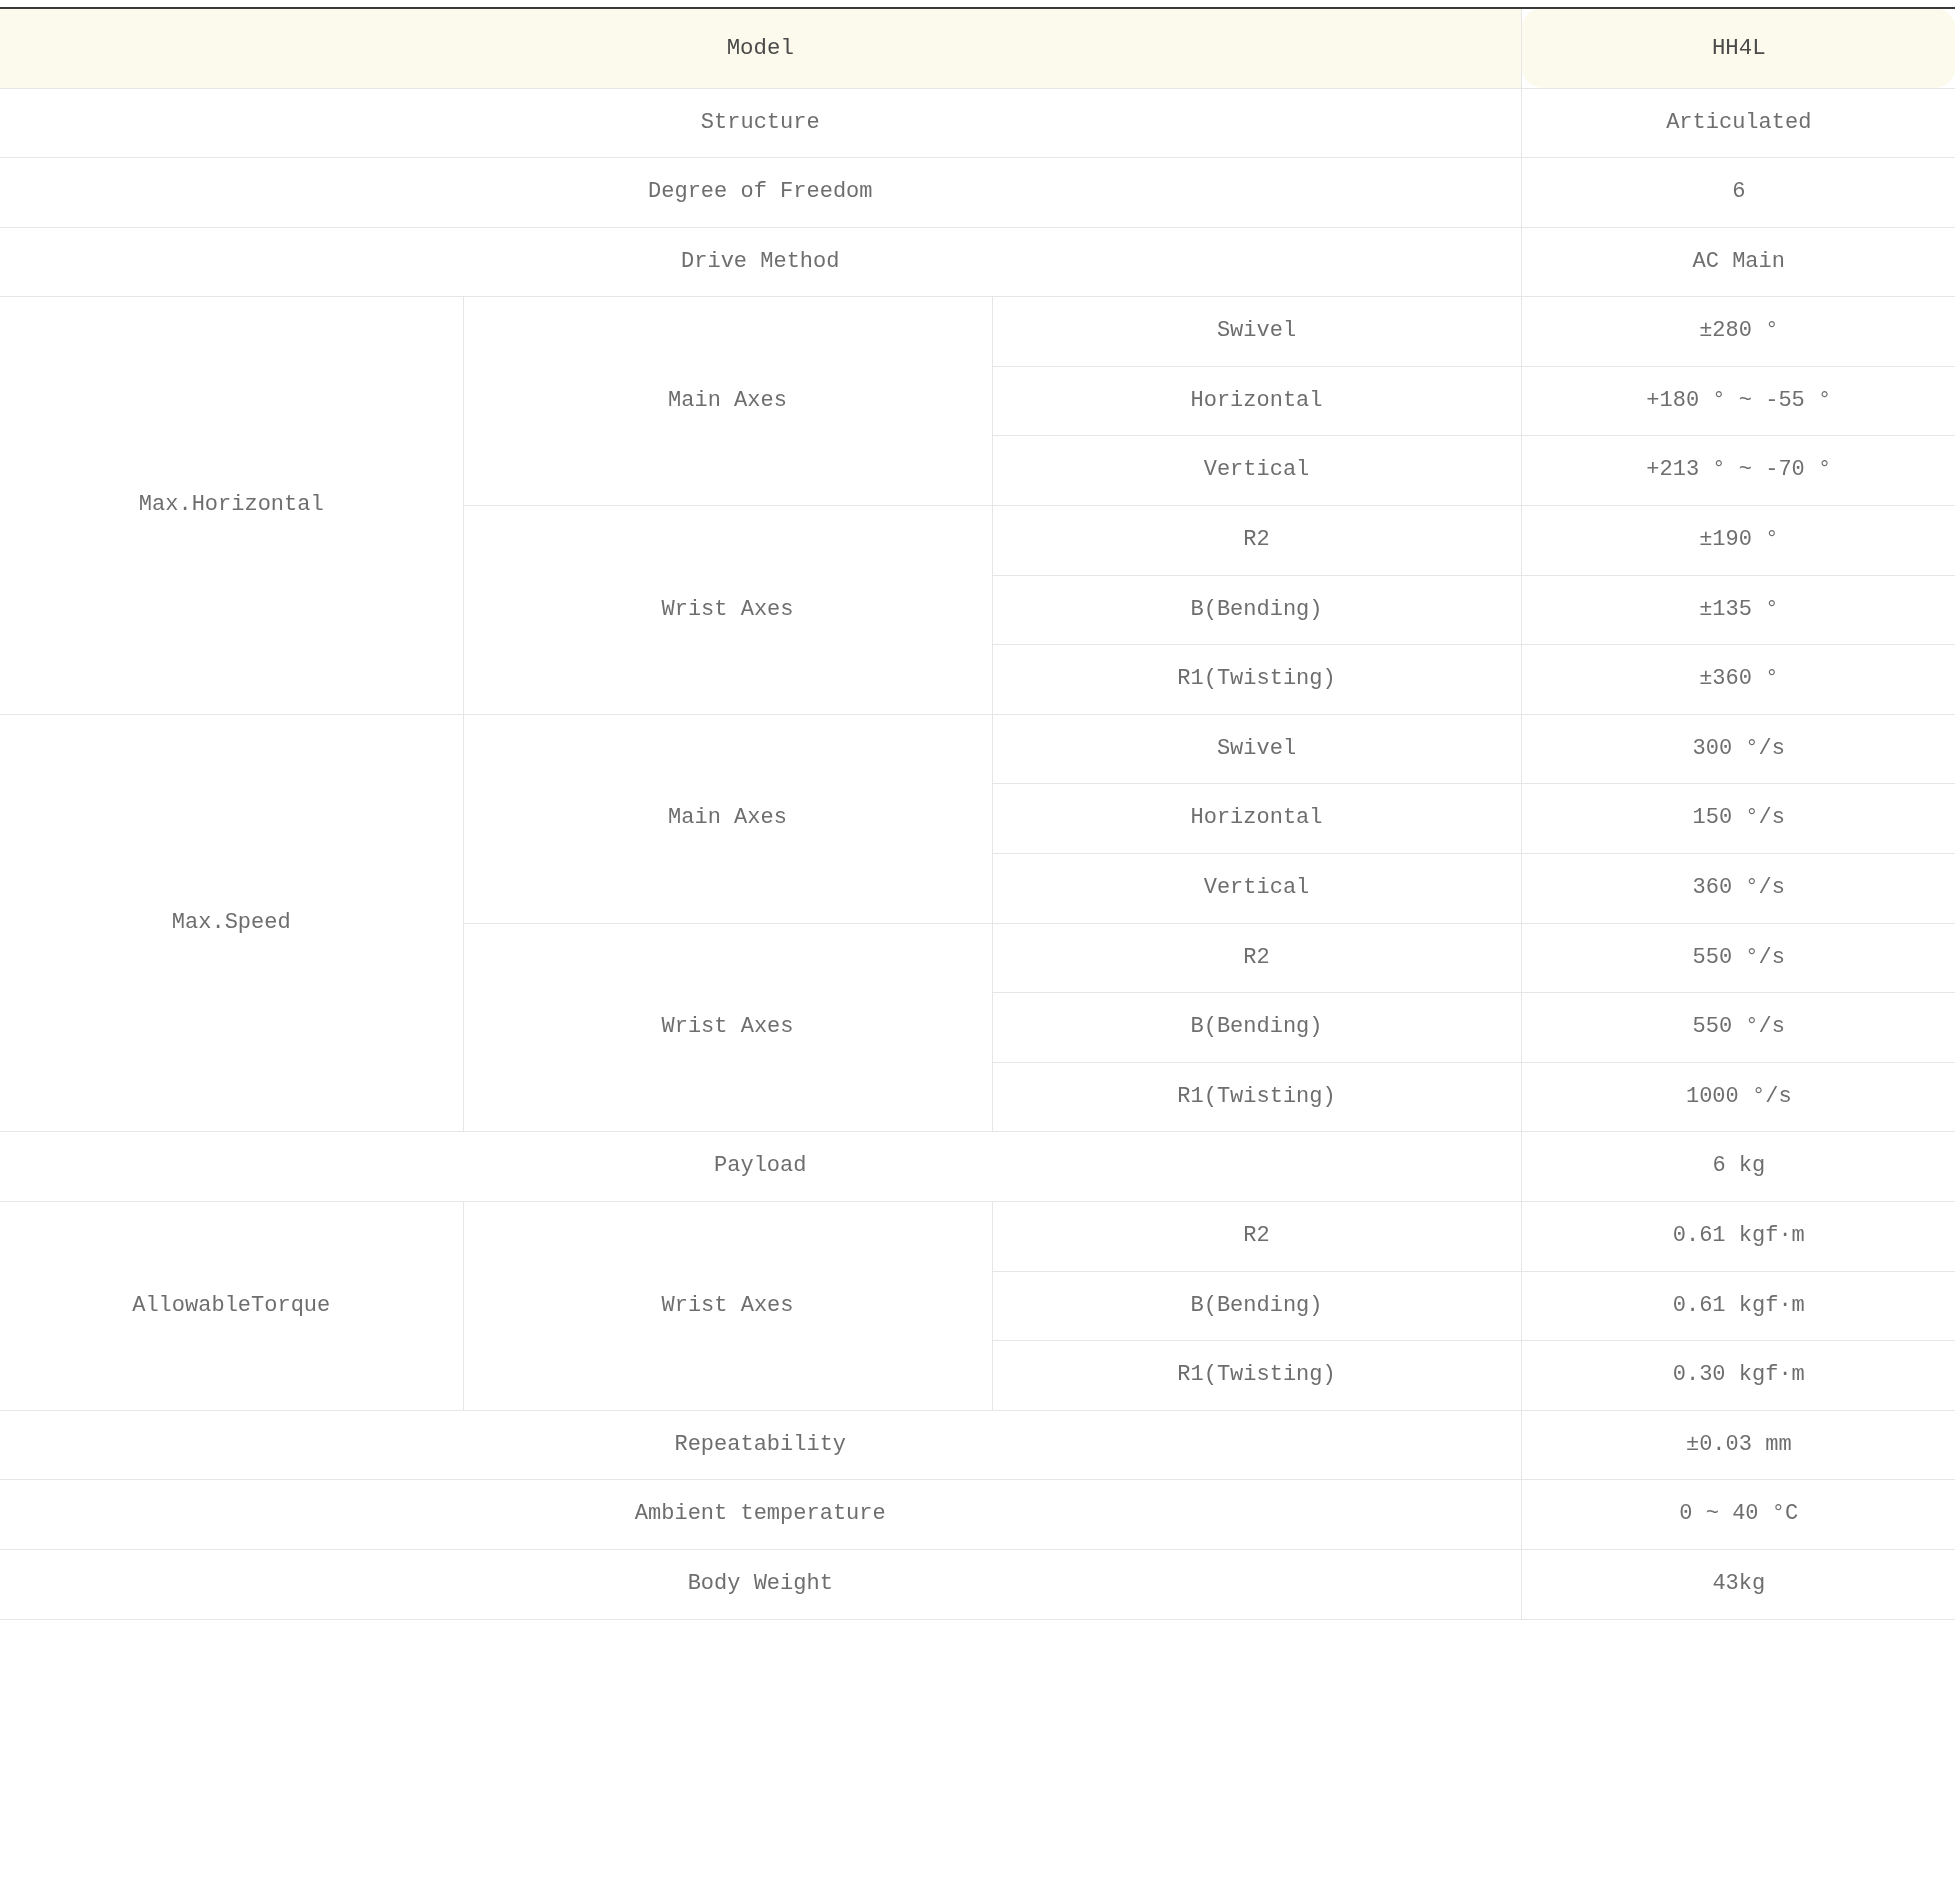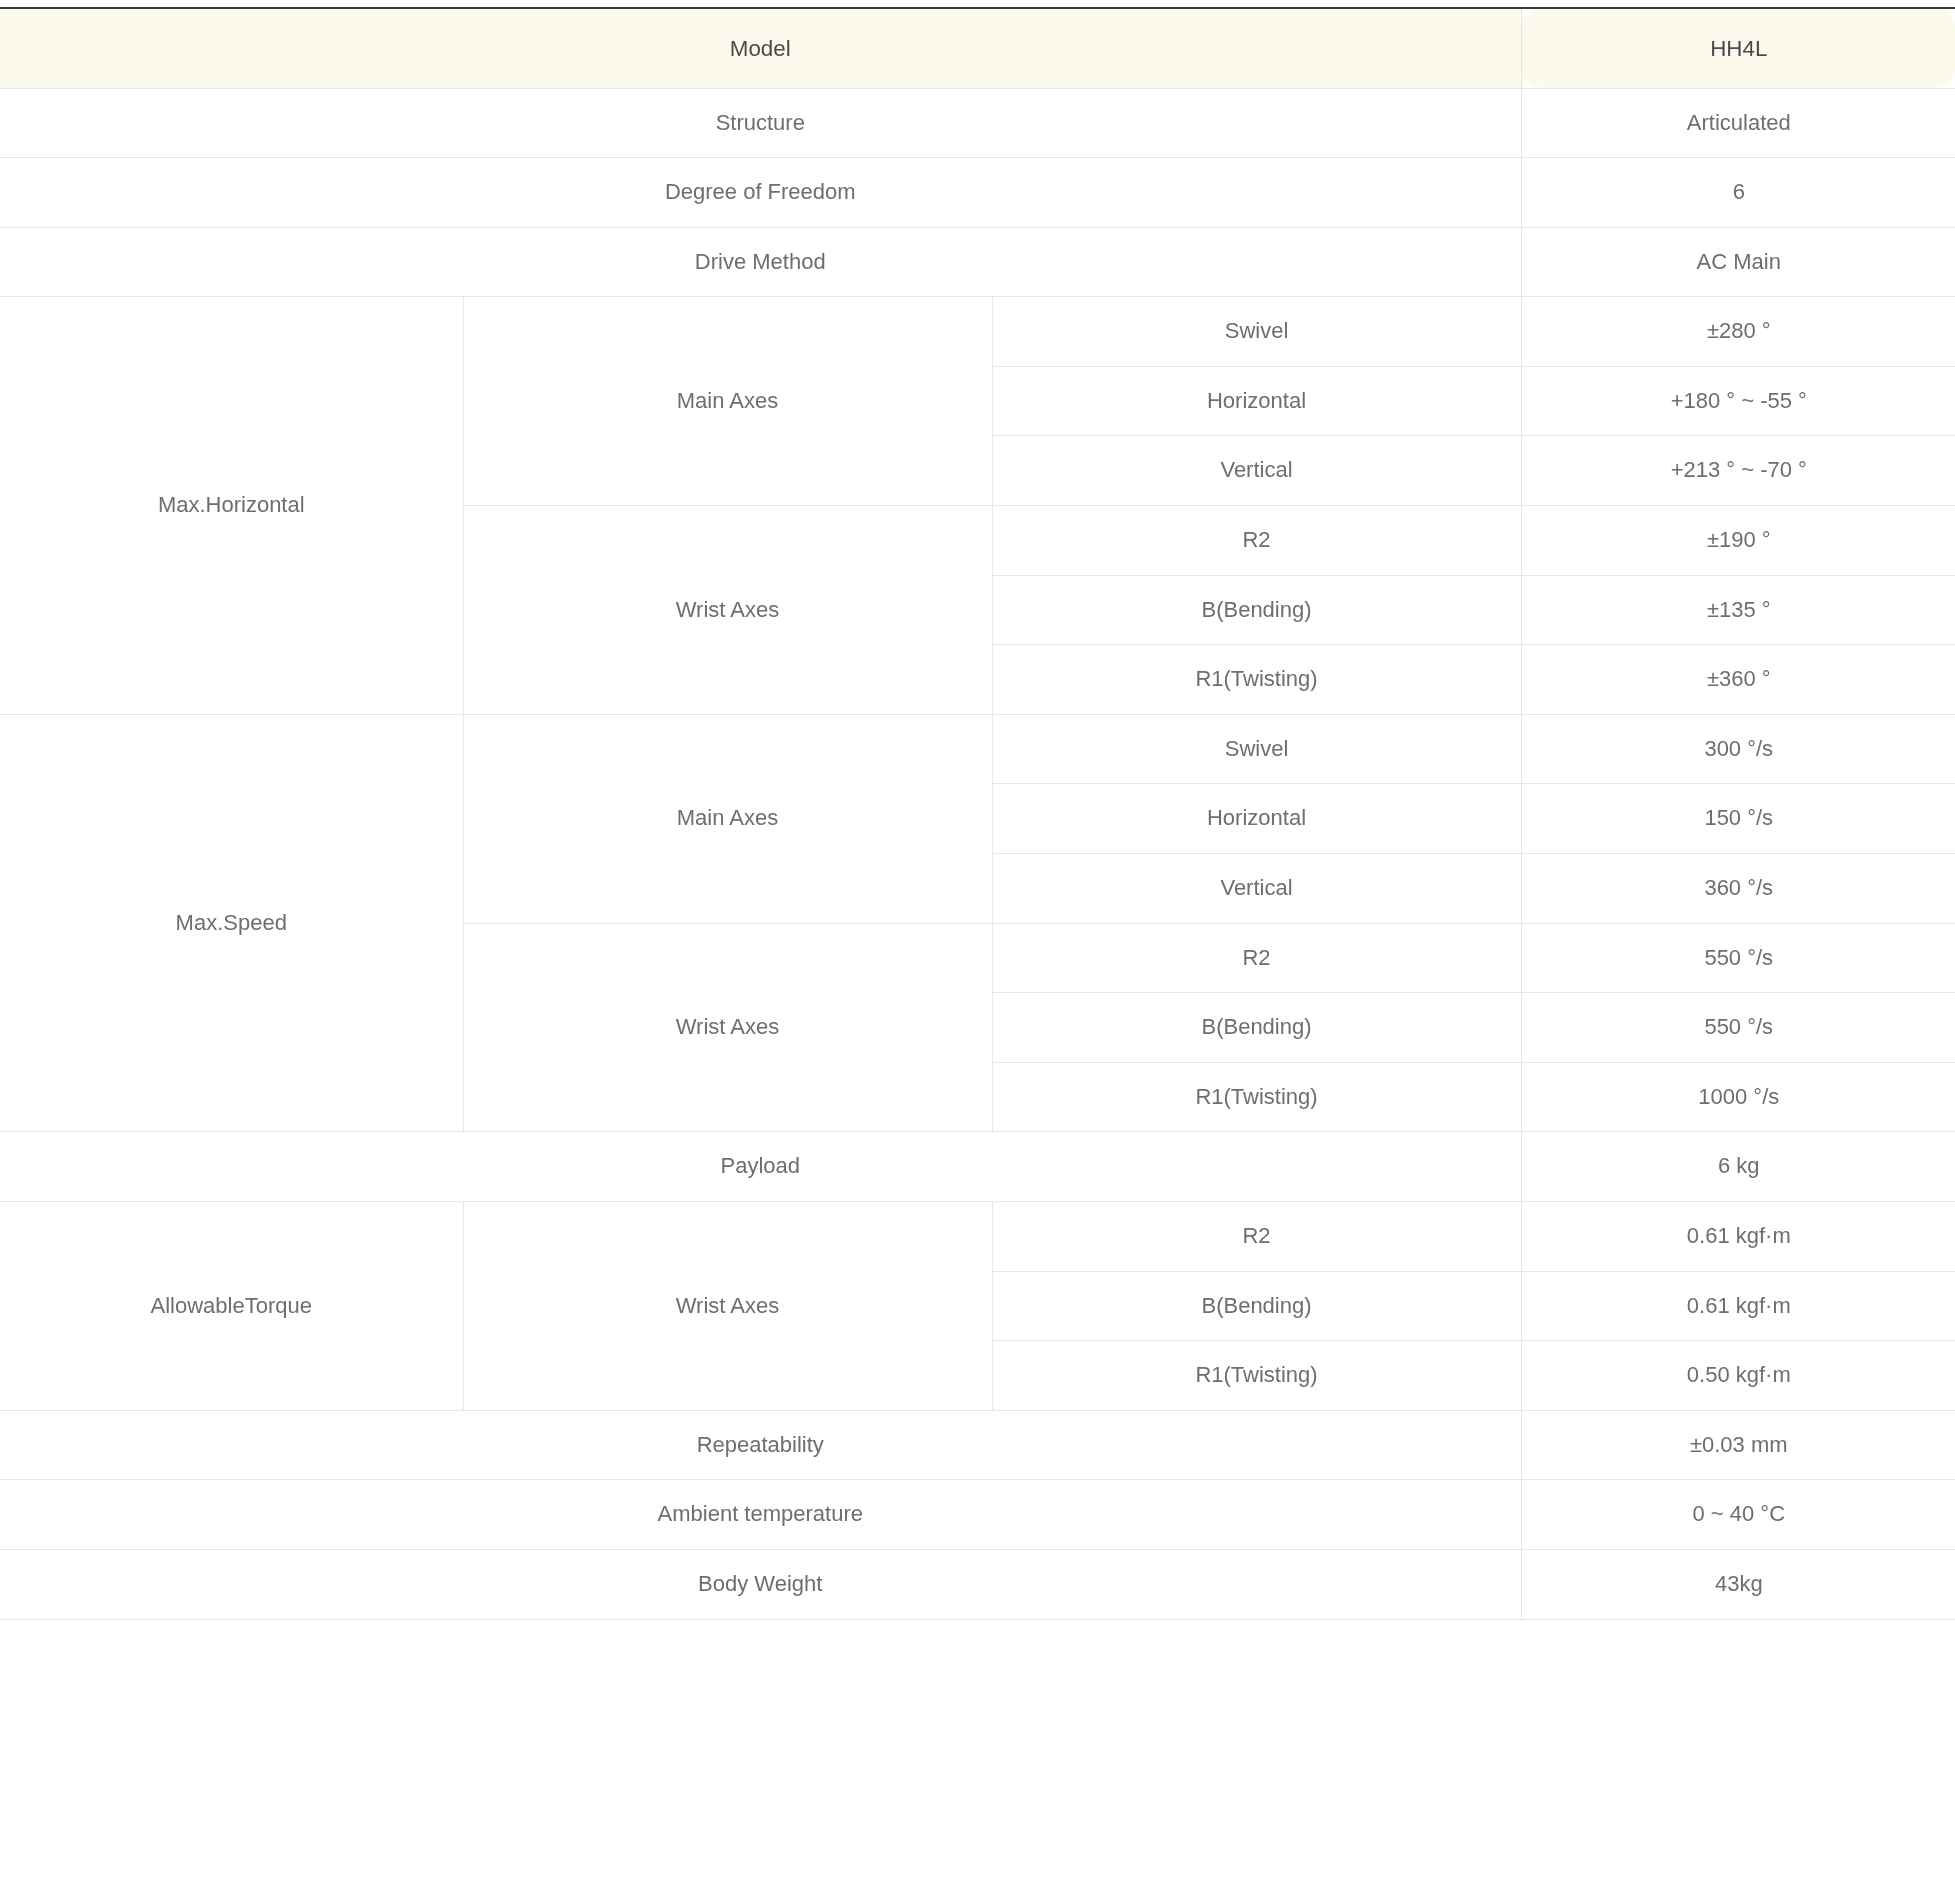--- a/index.html
+++ b/index.html
@@ -27,20 +27,21 @@
   }
   table.spec td {
     border: 0.7px solid #e6e6e6;
     font-size: 22px;
     color: #6e6e6e;
     font-weight: 400;
     text-align: center;
     vertical-align: middle;
     padding: 20px 7.2px;
     line-height: 1.3;
+    font-family: Liberation Mono, monospace;
   }
   table.spec td.left-edge { border-left: none; }
   table.spec td.right-edge { border-right: none; border-radius: 22px; }
   tr.header-row td {
     background: #fbfaec;
     color: #4a4a4a;
     font-size: 22.4px;
     padding: 24.6px 7.2px;
     border-top: none;
   }
@@ -152,21 +153,21 @@
         <td rowspan="3">Wrist Axes</td>
         <td>R2</td>
         <td class="right-edge">0.61 kgf·m</td>
       </tr>
       <tr>
         <td>B(Bending)</td>
         <td class="right-edge">0.61 kgf·m</td>
       </tr>
       <tr>
         <td>R1(Twisting)</td>
-        <td class="right-edge">0.50 kgf·m</td>
+        <td class="right-edge">0.30 kgf·m</td>
       </tr>
 
       <tr>
         <td class="left-edge" colspan="3">Repeatability</td>
         <td class="right-edge">±0.03 mm</td>
       </tr>
 
       <tr>
         <td class="left-edge" colspan="3">Ambient temperature</td>
         <td class="right-edge">0 ~ 40 °C</td>

